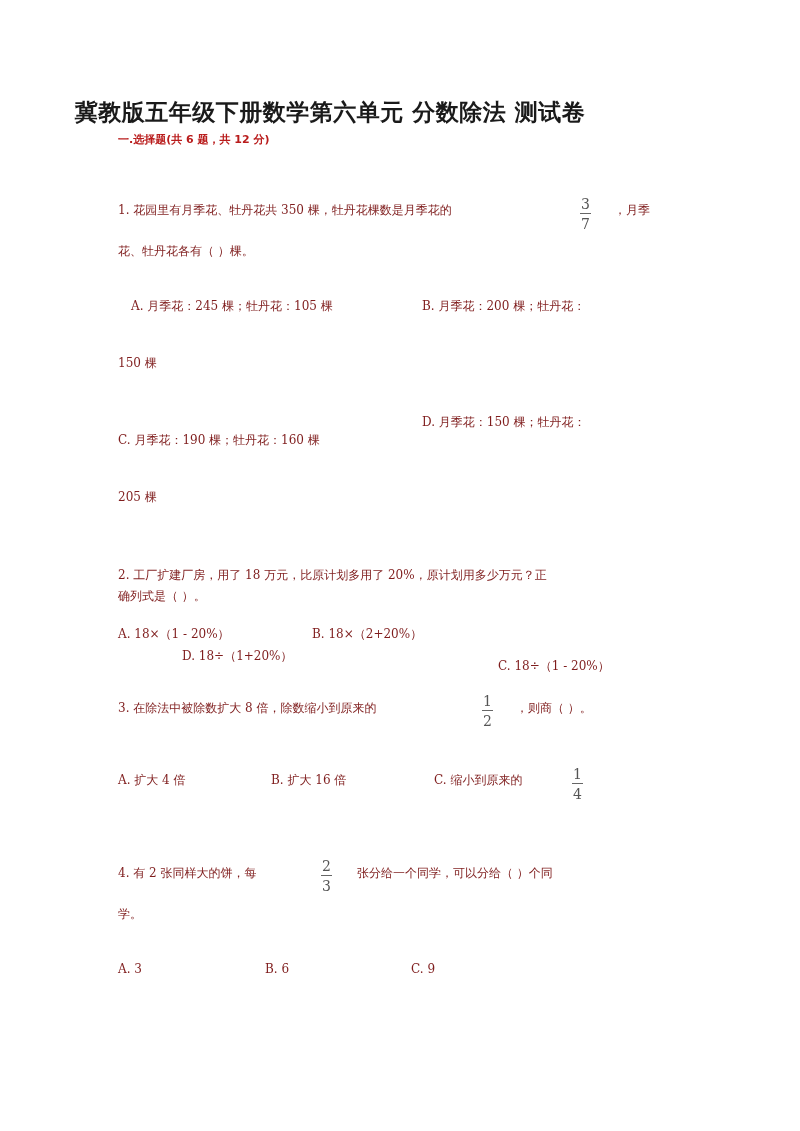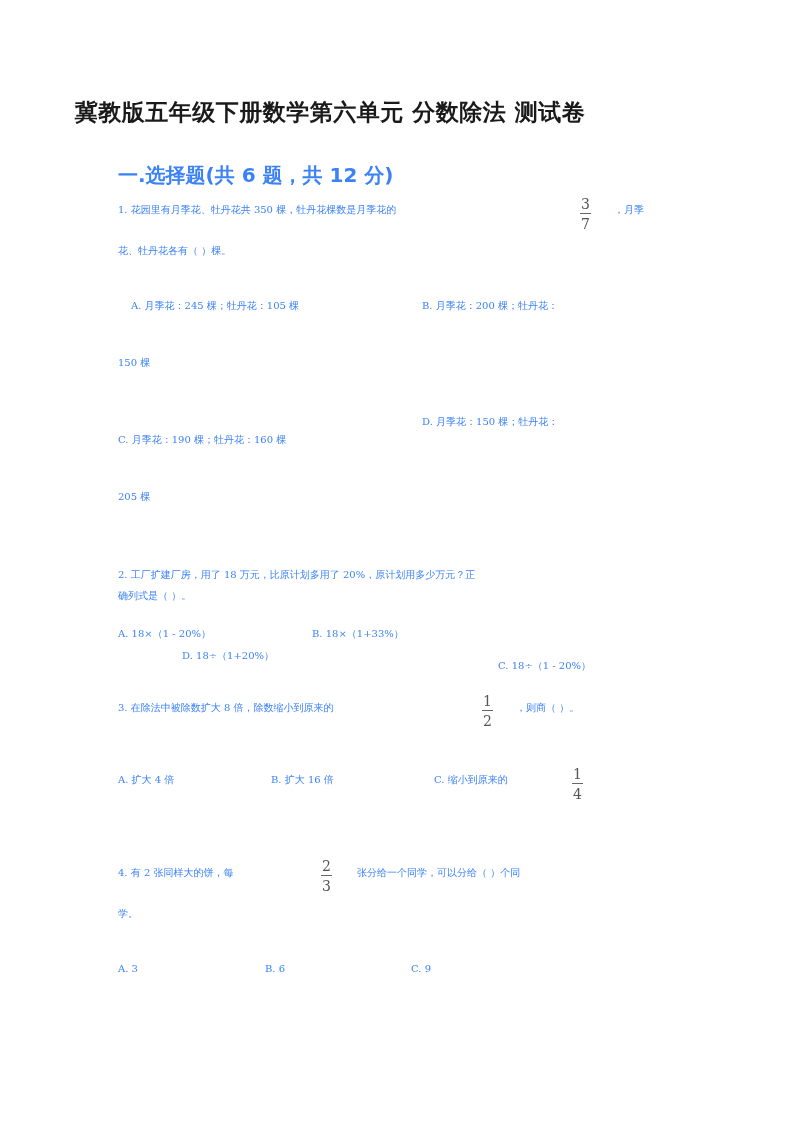--- a/index.html
+++ b/index.html
@@ -19,29 +19,29 @@
     .title {
       left: 0; width: 660px; top: 97px;
       text-align: center;
       font-family: "DejaVu Sans", "Liberation Sans", sans-serif;
       font-weight: bold;
       font-size: 23px;
       color: #1a1a1a;
       letter-spacing: 0.5px;
     }
     .section {
-      left: 118px; top: 162px;
+      left: 118px; top: 132px;
       font-family: "DejaVu Sans", "Liberation Sans", sans-serif;
       font-weight: bold;
-      font-size: 20px;
-      color: #3b82f6;
+      font-size: 11px;
+      color: #b91c1c;
     }
     .txt {
-      font-size: 10px;
-      color: #3b82f6;
+      font-size: 12px;
+      color: #7f1d1d;
       line-height: 20px;
     }
     .frac {
       position: absolute;
       display: inline-flex;
       flex-direction: column;
       align-items: center;
       font-family: "DejaVu Serif", "Liberation Serif", serif;
       font-size: 14px;
       color: #555555;
@@ -79,21 +79,21 @@
   <div class="abs txt" style="left:118px; top:430px;">C. 月季花：190 棵；牡丹花：160 棵</div>
   <div class="abs txt" style="left:422px; top:412px;">D. 月季花：150 棵；牡丹花：</div>
   <div class="abs txt" style="left:118px; top:487px;">205 棵</div>
 </div>
 
 <div>
   <div class="abs txt" style="left:118px; top:565px;">2. 工厂扩建厂房，用了 18 万元，比原计划多用了 20%，原计划用多少万元？正</div>
   <div class="abs txt" style="left:118px; top:586px;">确列式是（      ）。</div>
 
   <div class="abs txt" style="left:118px; top:624px;text-align:center;">A. 18×（1 - 20%）</div>
-  <div class="abs txt" style="left:312px; top:624px;">B. 18×（1+33%）</div>
+  <div class="abs txt" style="left:312px; top:624px;">B. 18×（2+20%）</div>
   <div class="abs txt" style="left:498px; top:656px;">C. 18÷（1 - 20%）</div>
   <div class="abs txt" style="left:182px; top:646px;">D. 18÷（1+20%）</div>
 </div>
 
 <div>
   <div class="abs txt" style="left:118px; top:698px;">3. 在除法中被除数扩大 8 倍，除数缩小到原来的</div>
   <div class="frac" style="left:481px; top:693px;">
     <span class="num">1</span>
     <span class="bar"></span>
     <span class="num">2</span>

